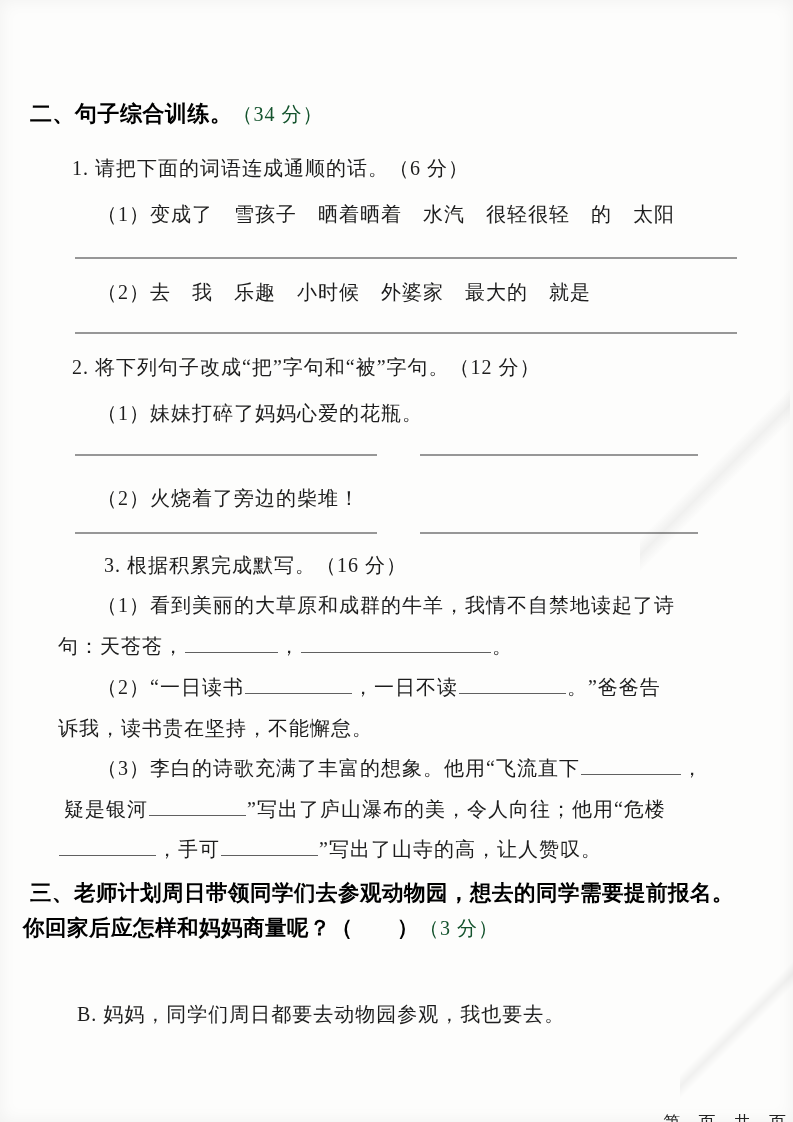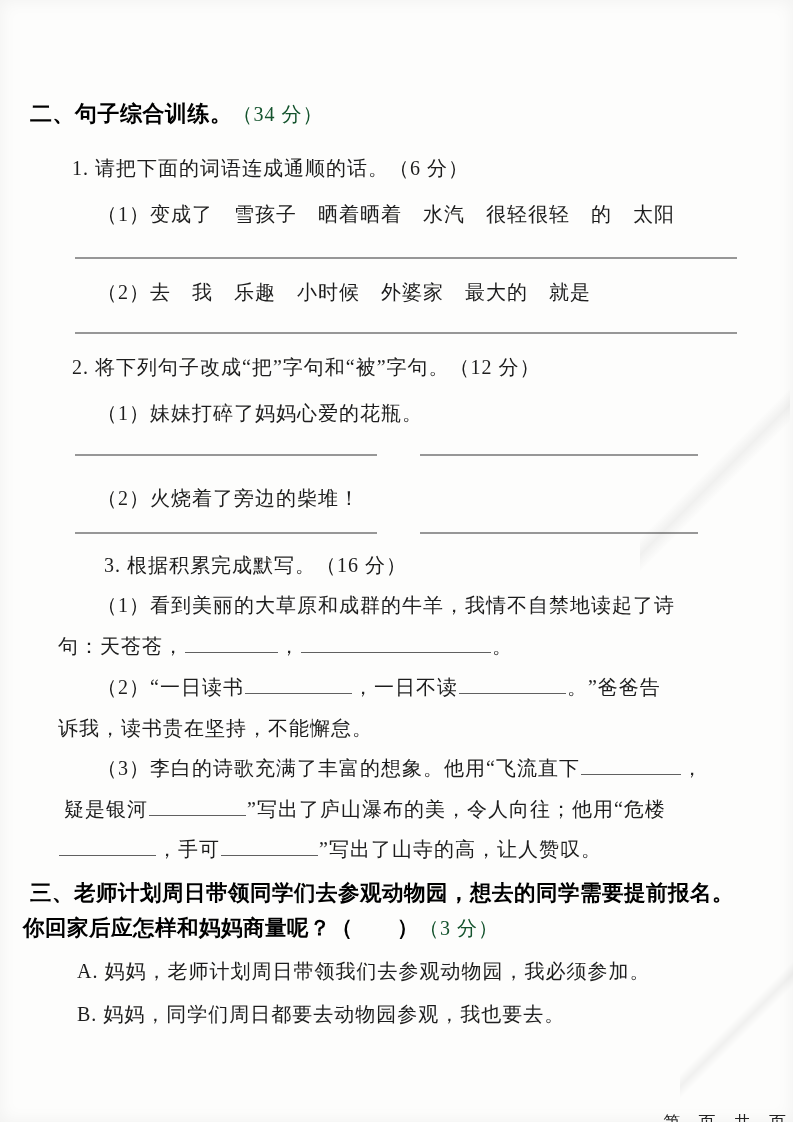--- a/index.html
+++ b/index.html
@@ -90,21 +90,20 @@
   <div class="row" style="top:674px; left:97px;text-align:center;"><span>（2）“一日读书</span><span class="blank" style="width: 107px;"></span><span>，一日不读</span><span class="blank" style="width: 107px;"></span><span>。”爸爸告</span></div>
   <div class="row" style="top:715px; left:58px;">诉我，读书贵在坚持，不能懈怠。</div>
   <div class="row" style="top:755px; left:97px;"><span>（3）李白的诗歌充满了丰富的想象。他用“飞流直下</span><span class="blank" style="width: 100px;"></span><span>，</span></div>
   <div class="row" style="top:796px; left:64px;"><span>疑是银河</span><span class="blank" style="width: 97px;"></span><span>”写出了庐山瀑布的美，令人向往；他用“危楼</span></div>
   <div class="row bold-head" style="top:880px; left:30px; font-size:21.5px;">三、老师计划周日带领同学们去参观动物园，想去的同学需要提前报名。</div>
 
   <div class="row" style="top:836px; left:58px;"><span class="blank" style="width: 97px;"></span><span>，手可</span><span class="blank" style="width: 97px;"></span><span>”写出了山寺的高，让人赞叹。</span></div>
   <div class="row" style="top:915px; left:23px;text-align:right;">
     <span class="bold-head" style="font-size:21.5px;">你回家后应怎样和妈妈商量呢？（　　）</span><span class="score">（3 分）</span>
   </div>
-  <div class="row" style="top:958px; left:77px;">A. 妈妈，老师计划周日带领我们去参观动物园，我必须参加。</div>
   <div class="row" style="top:1001px; left:77px;">B. 妈妈，同学们周日都要去动物园参观，我也要去。</div>
 
   <div class="footer-row" style="top:1087px;">第 页 共 页</div>
 
   <div class="crease" style="left:640px; top:380px; width:150px; height:200px;"></div>
   <div class="crease" style="left:680px; top:960px; width:113px; height:140px;"></div>
 
 </div>
 
 </body></html>

